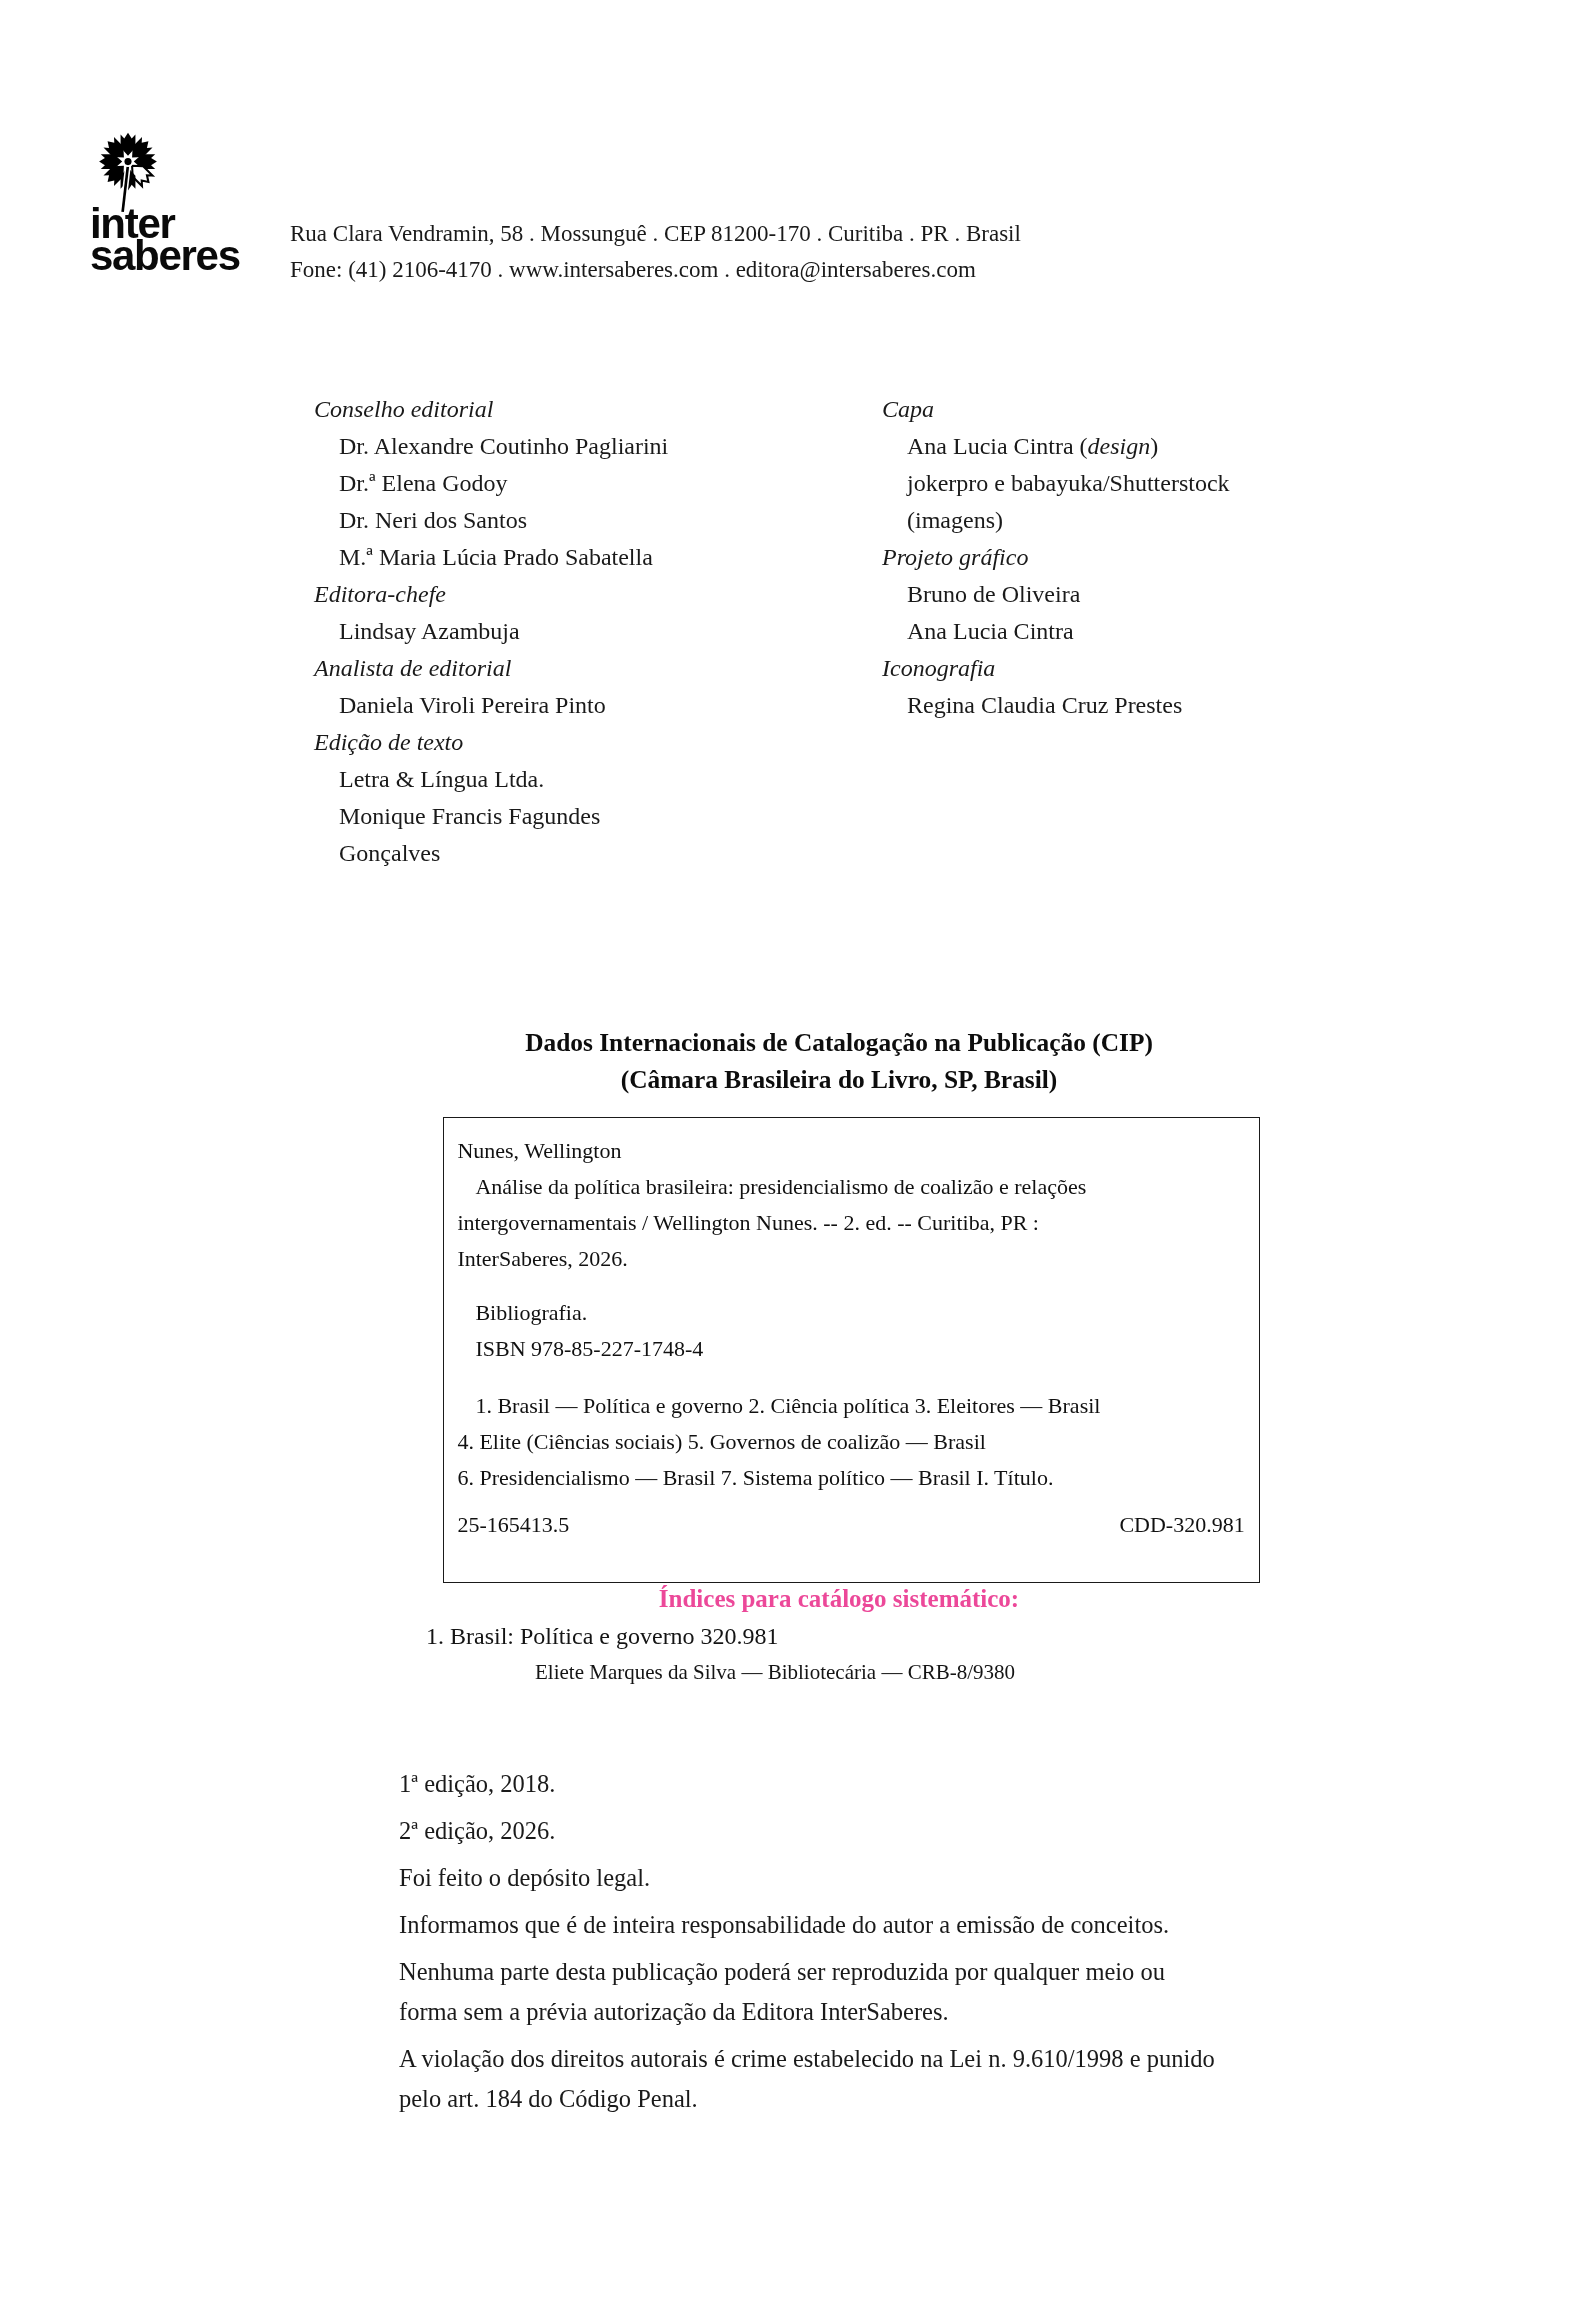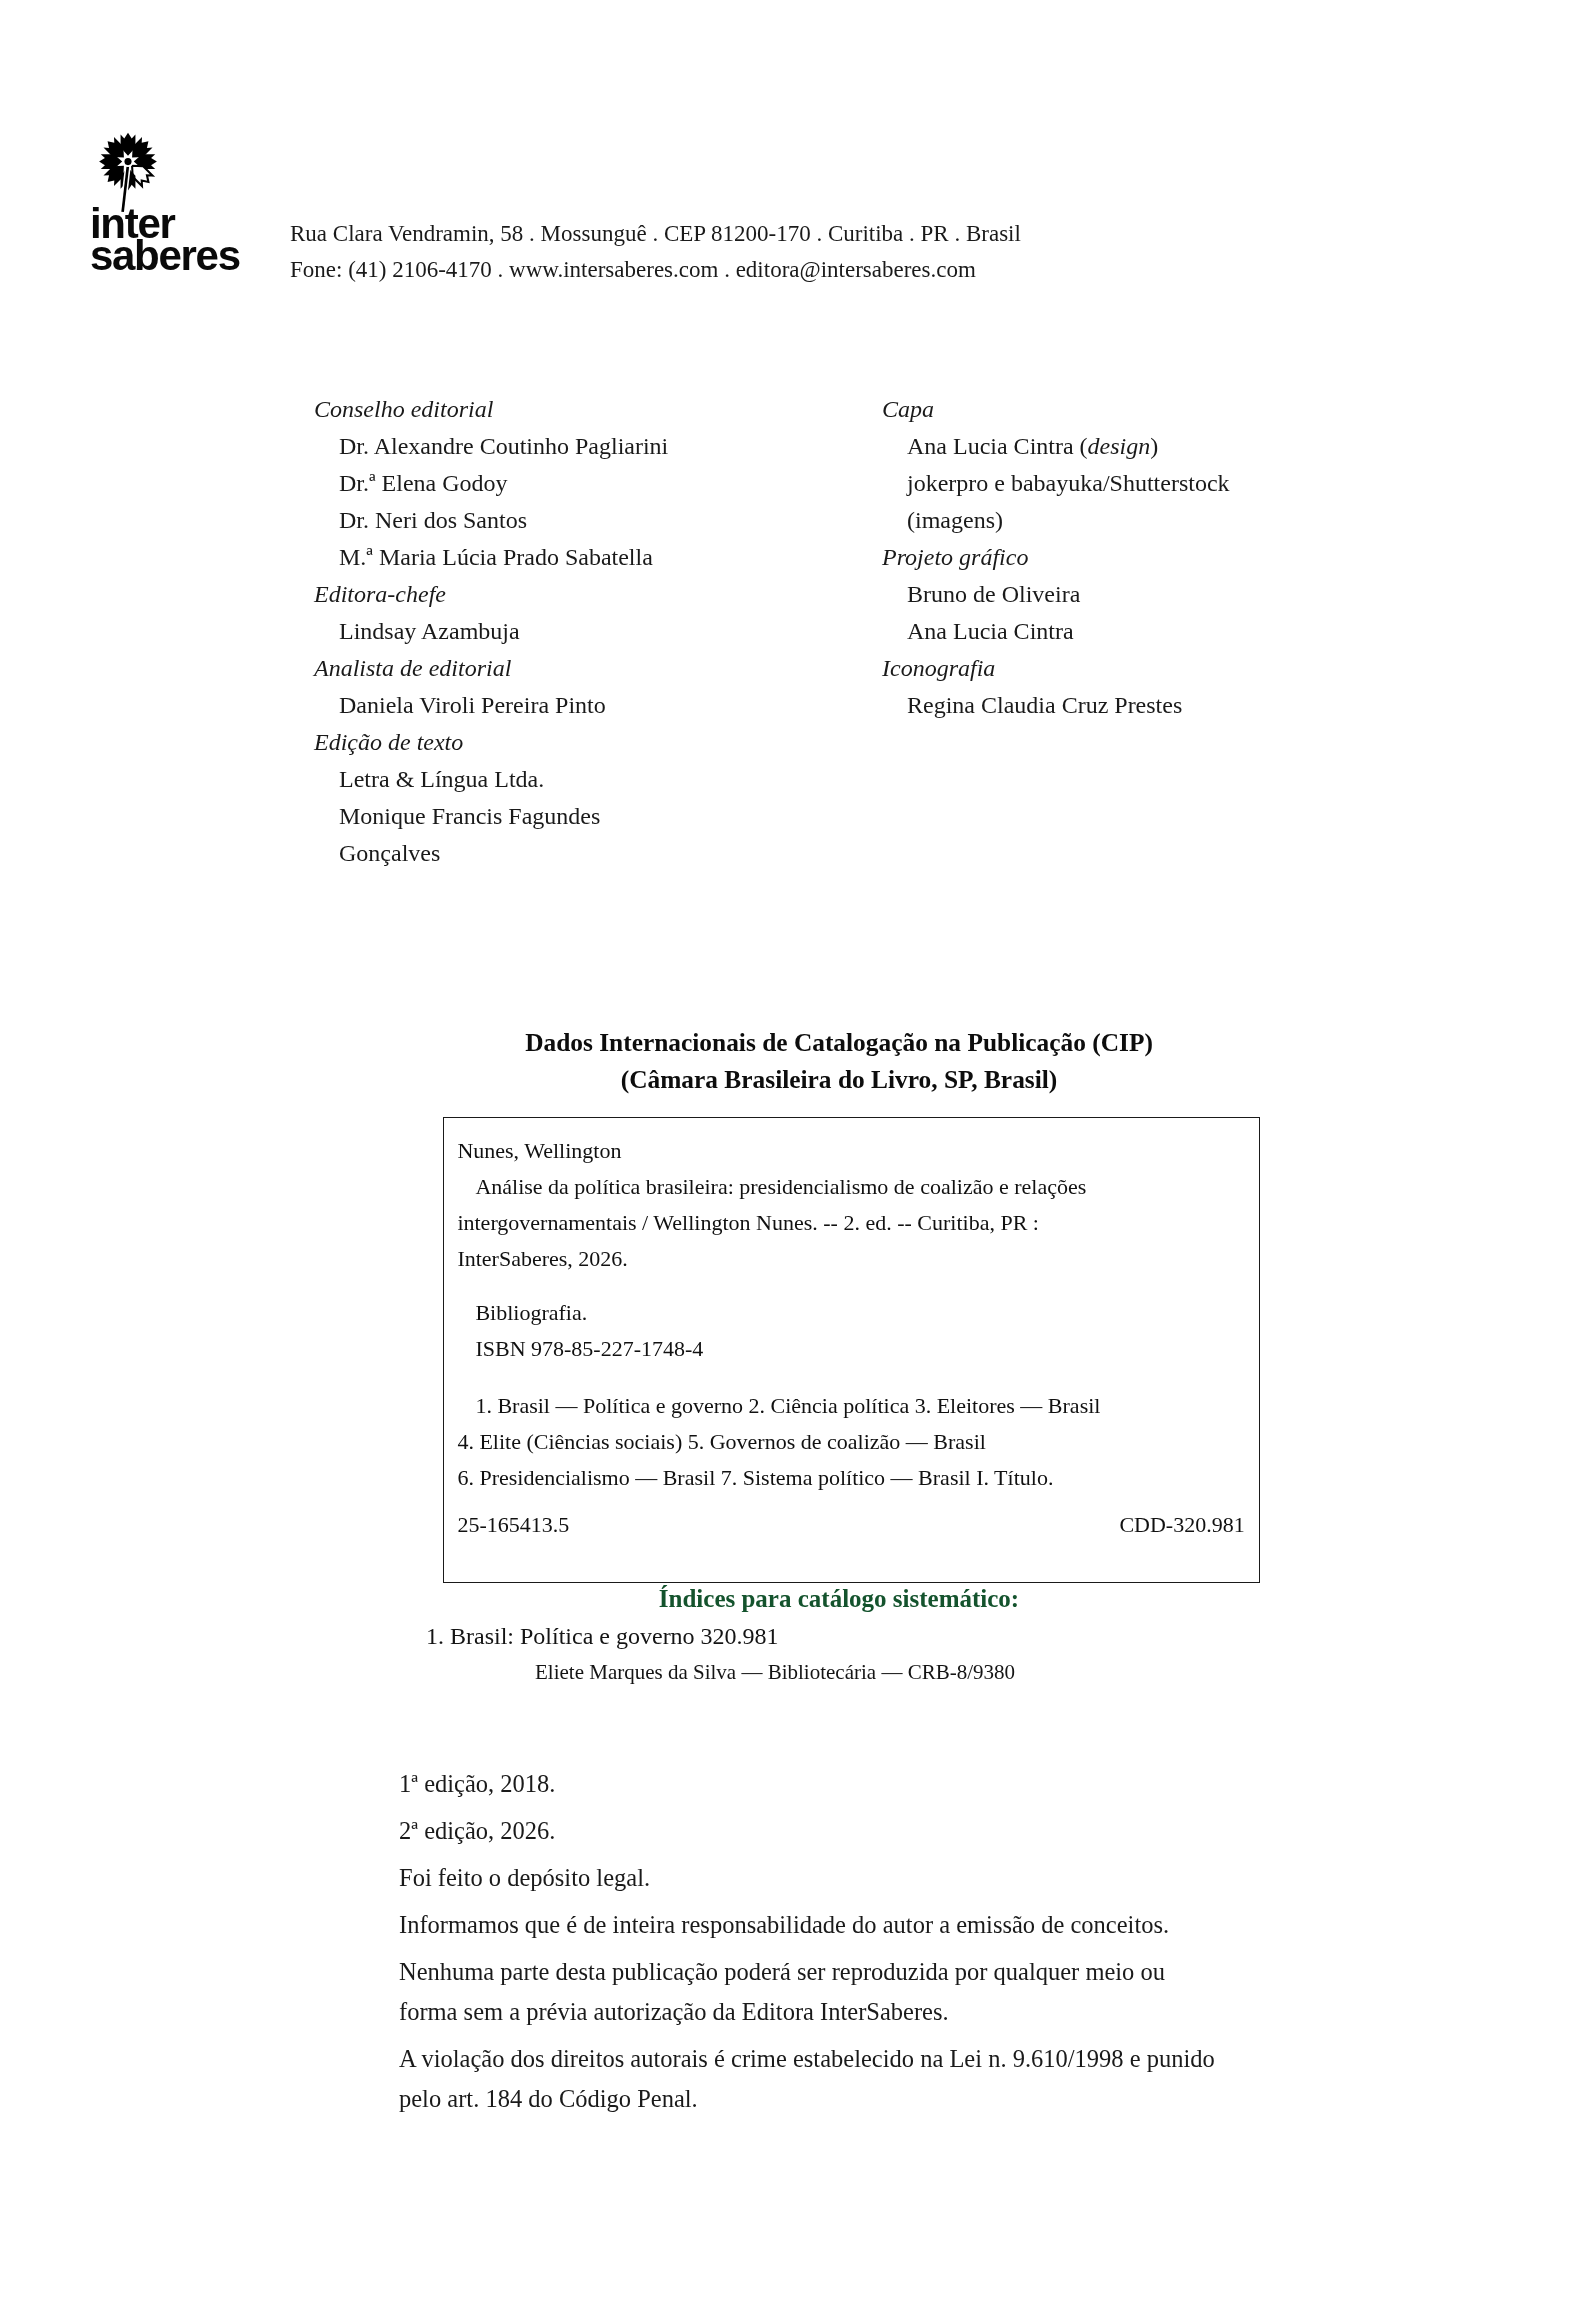--- a/index.html
+++ b/index.html
@@ -44,21 +44,21 @@
   }
   .box-line{white-space:nowrap;}
   .box-line.indent{padding-left:18px;}
   .box-gap-1{height:18px;}
   .box-gap-2{height:20.5px;}
   .box-gap-3{height:11.6px;}
   .box-footer{display:flex;justify-content:space-between;}
 
   .index-heading{
     position:absolute;left:375px;width:928px;top:1585px;
-    text-align:center;font-weight:700;font-size:25px;color:#14532d;
+    text-align:center;font-weight:700;font-size:25px;color:#ec4899;
   }
   .index-entry{position:absolute;left:426px;top:1623px;font-size:24px;}
   .librarian-line{position:absolute;left:535px;top:1660px;font-size:21px;}
 
   
   .colophon{position:absolute;left:399px;top:1764px;width:986px;font-size:24.5px;line-height:40px;color:#1a1a1a;}
   .colophon p{margin:0 0 7.1px 0;}
 </style>
 </head>
 <body>

